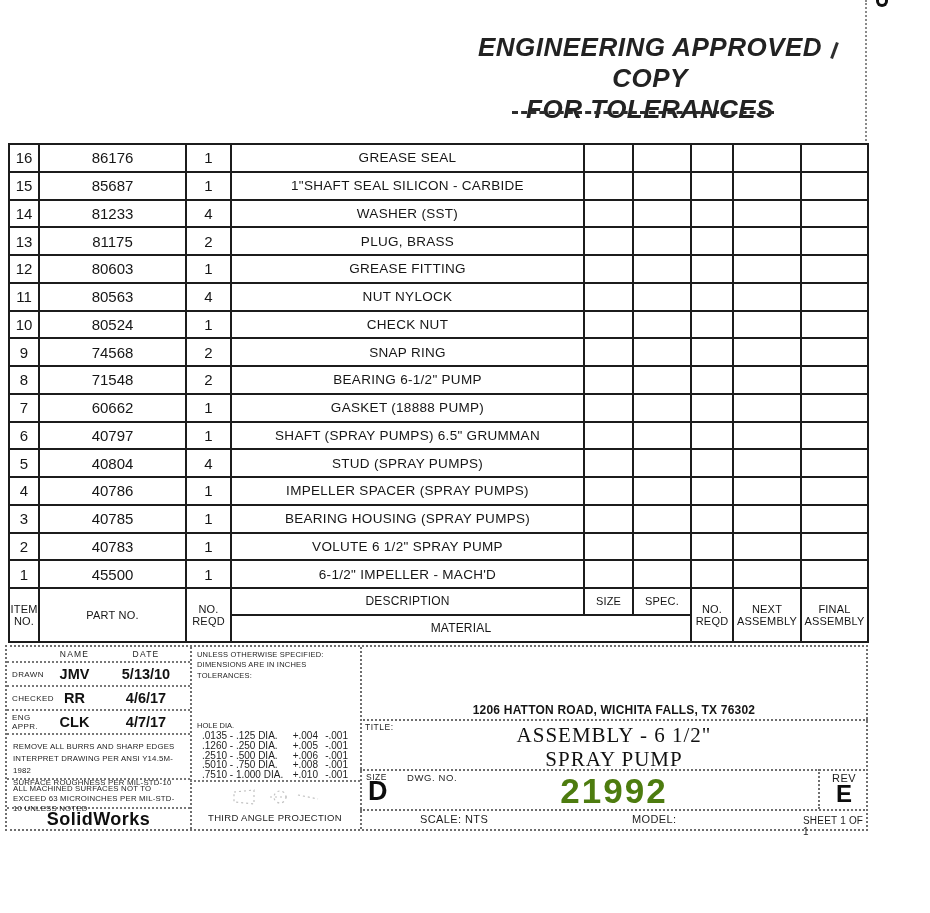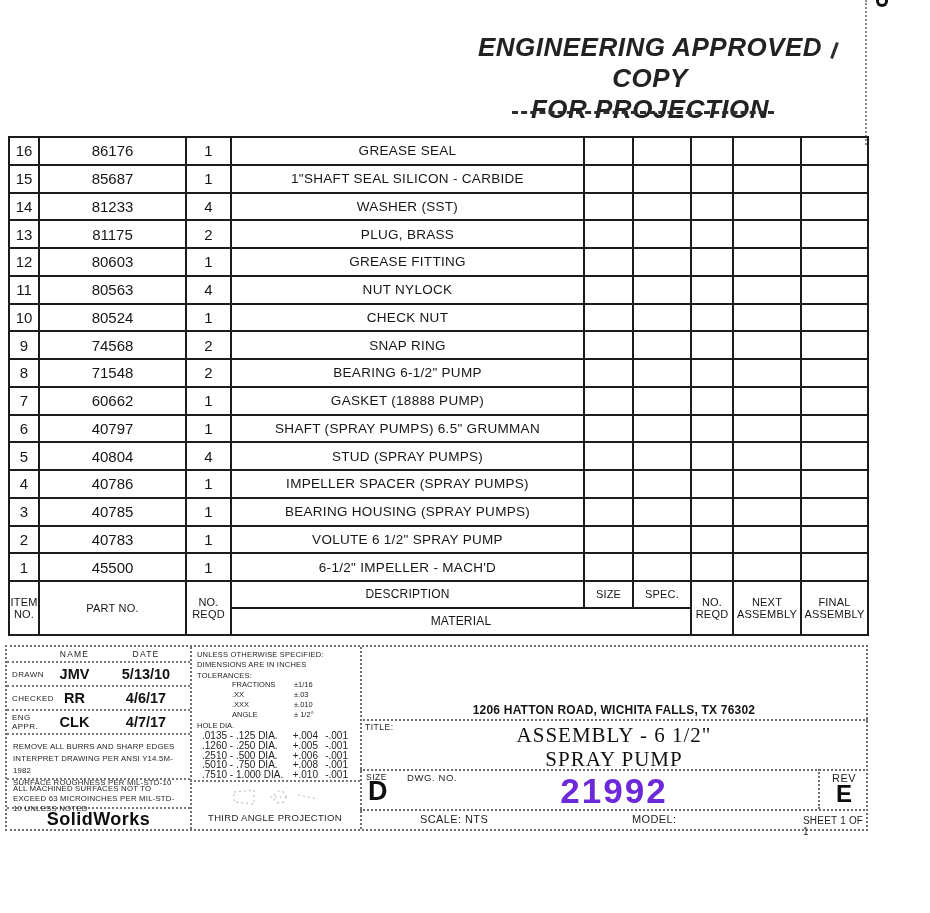--- a/index.html
+++ b/index.html
@@ -12,21 +12,21 @@
   .slash-mark  { position:absolute; left:833px; top:42px; width:2.5px; height:17px; background:#2e2e2e; transform:rotate(20deg); }
 
   
   .stamp { position:absolute; left:450px; top:32px; width:400px; text-align:center;
            font-style:italic; font-weight:700; font-size:26px; line-height:31px;
            letter-spacing:0.5px; color:#222; }
   .stamp-underline { position:absolute; left:512px; top:111px; width:262px; height:0;
            border-top:3px dashed #2d2d2d; }
 
   
-  table.bom { position:absolute; left:8px; top:136px; width:859px; border-collapse:collapse;
+  table.bom { position:absolute; left:8px; top:143px; width:859px; border-collapse:collapse;
               table-layout:fixed; border:2px solid #181818;padding-left:10px; }
   table.bom td { border:2px solid #1c1c1c; text-align:center; vertical-align:middle;
                  padding:0; color:#161616; overflow:hidden; }
   table.bom tr.data { height:27.75px; }
   td.c-item, td.c-part, td.c-qty { font-size:15px; }
   td.c-desc { font-size:13.5px; letter-spacing:0.3px; }
   table.bom tr.hdr { height:27px; }
   table.bom tr.hdr td { font-size:11px; line-height:1.12; white-space:pre-line; letter-spacing:0.2px; }
   td.hdr-wide { font-size:12px !important; }
 
@@ -85,21 +85,21 @@
              font-size:12px; font-weight:600; letter-spacing:0.2px; color:#151515; }
   .title-label { position:absolute; left:5px; top:75px; font-size:8.5px; letter-spacing:0.5px; }
   .title-l1 { position:absolute; left:0; right:0; top:76px; text-align:center;
               font-family:"Liberation Serif", serif; font-size:21px; letter-spacing:1px; color:#111; }
   .title-l2 { position:absolute; left:0; right:0; top:100px; text-align:center;
               font-family:"Liberation Serif", serif; font-size:21px; letter-spacing:1px; color:#111; }
   .size-label { position:absolute; left:6px; top:125px; font-size:8.5px; letter-spacing:0.5px; }
   .size-val { position:absolute; left:8px; top:129px; font-size:27px; font-weight:700; color:#0d0d0d; }
   .dwg-label { position:absolute; left:47px; top:125px; font-size:9.5px; letter-spacing:0.6px; }
   .dwg-num { position:absolute; left:0; right:0; top:124px; text-align:center;
-             font-size:35px; font-weight:700; letter-spacing:2px; color:#6d28d9; }
+             font-size:35px; font-weight:700; letter-spacing:2px; color:#4d7c0f; }
   .rev-box { position:absolute; left:458px; top:122px; width:50px; height:40px;
              border-left:2px dotted #6f6f6f; }
   .rev-label { position:absolute; left:0; right:0; top:3px; text-align:center;
                font-size:11px; letter-spacing:0.5px; }
   .rev-val { position:absolute; left:0; right:0; top:11px; text-align:center;
              font-size:24px; font-weight:700; color:#0d0d0d; }
   .scale { position:absolute; left:60px; top:166px; font-size:11px; letter-spacing:0.4px; }
   .model { position:absolute; left:272px; top:166px; font-size:11px; letter-spacing:0.4px; }
   .sheet { position:absolute; left:443px; top:168px; font-size:10px; letter-spacing:0.2px; }
 </style>
@@ -107,21 +107,21 @@
 <body>
 
 <div class="page">
 
   <div class="margin-dots"></div>
   <div class="corner-mark"></div>
   <div class="slash-mark"></div>
 
   <div class="stamp">
     <div>ENGINEERING APPROVED COPY</div>
-    <div>FOR PROJECTION</div>
+    <div>FOR TOLERANCES</div>
   </div>
   <div class="stamp-underline"></div>
 
   <table class="bom">
     <colgroup>
       <col style="width:30px">
         <col style="width:147px">
         <col style="width:45px">
       <col style="width:353px">
         <col style="width:49px">
@@ -386,42 +386,20 @@
           <div class="note-line">SURFACE ROUGHNESS PER MIL-STD-10</div>
         </div>
       <div class="machined-note">ALL MACHINED SURFACES NOT TO EXCEED 63 MICROINCHES PER MIL-STD-10 UNLESS NOTED</div>
       <div class="sw">SolidWorks</div>
     </div>
 
     <div class="mb">
       <div class="mb-h1">UNLESS OTHERWISE SPECIFIED:</div>
       <div class="mb-h2">DIMENSIONS ARE IN INCHES</div>
       <div class="mb-h3">TOLERANCES:</div>
-      <div class="tol-rows">
-
-          <div class="tol-row">
-            <span class="t-l">FRACTIONS</span>
-            <span class="t-v">±1/16</span>
-          </div>
-
-          <div class="tol-row">
-            <span class="t-l">.XX</span>
-            <span class="t-v">±.03</span>
-          </div>
-
-          <div class="tol-row">
-            <span class="t-l">.XXX</span>
-            <span class="t-v">±.010</span>
-          </div>
-
-          <div class="tol-row">
-            <span class="t-l">ANGLE</span>
-            <span class="t-v">± 1/2°</span>
-          </div>
-        </div>
       <div class="hole-label">HOLE DIA.</div>
       <div class="hole-rows">
 
           <div class="hole-row">
             <span class="h-r">.0135 -  .125 DIA.</span>
             <span class="h-p">+.004</span>
             <span class="h-m">-.001</span>
           </div>
 
           <div class="hole-row">

